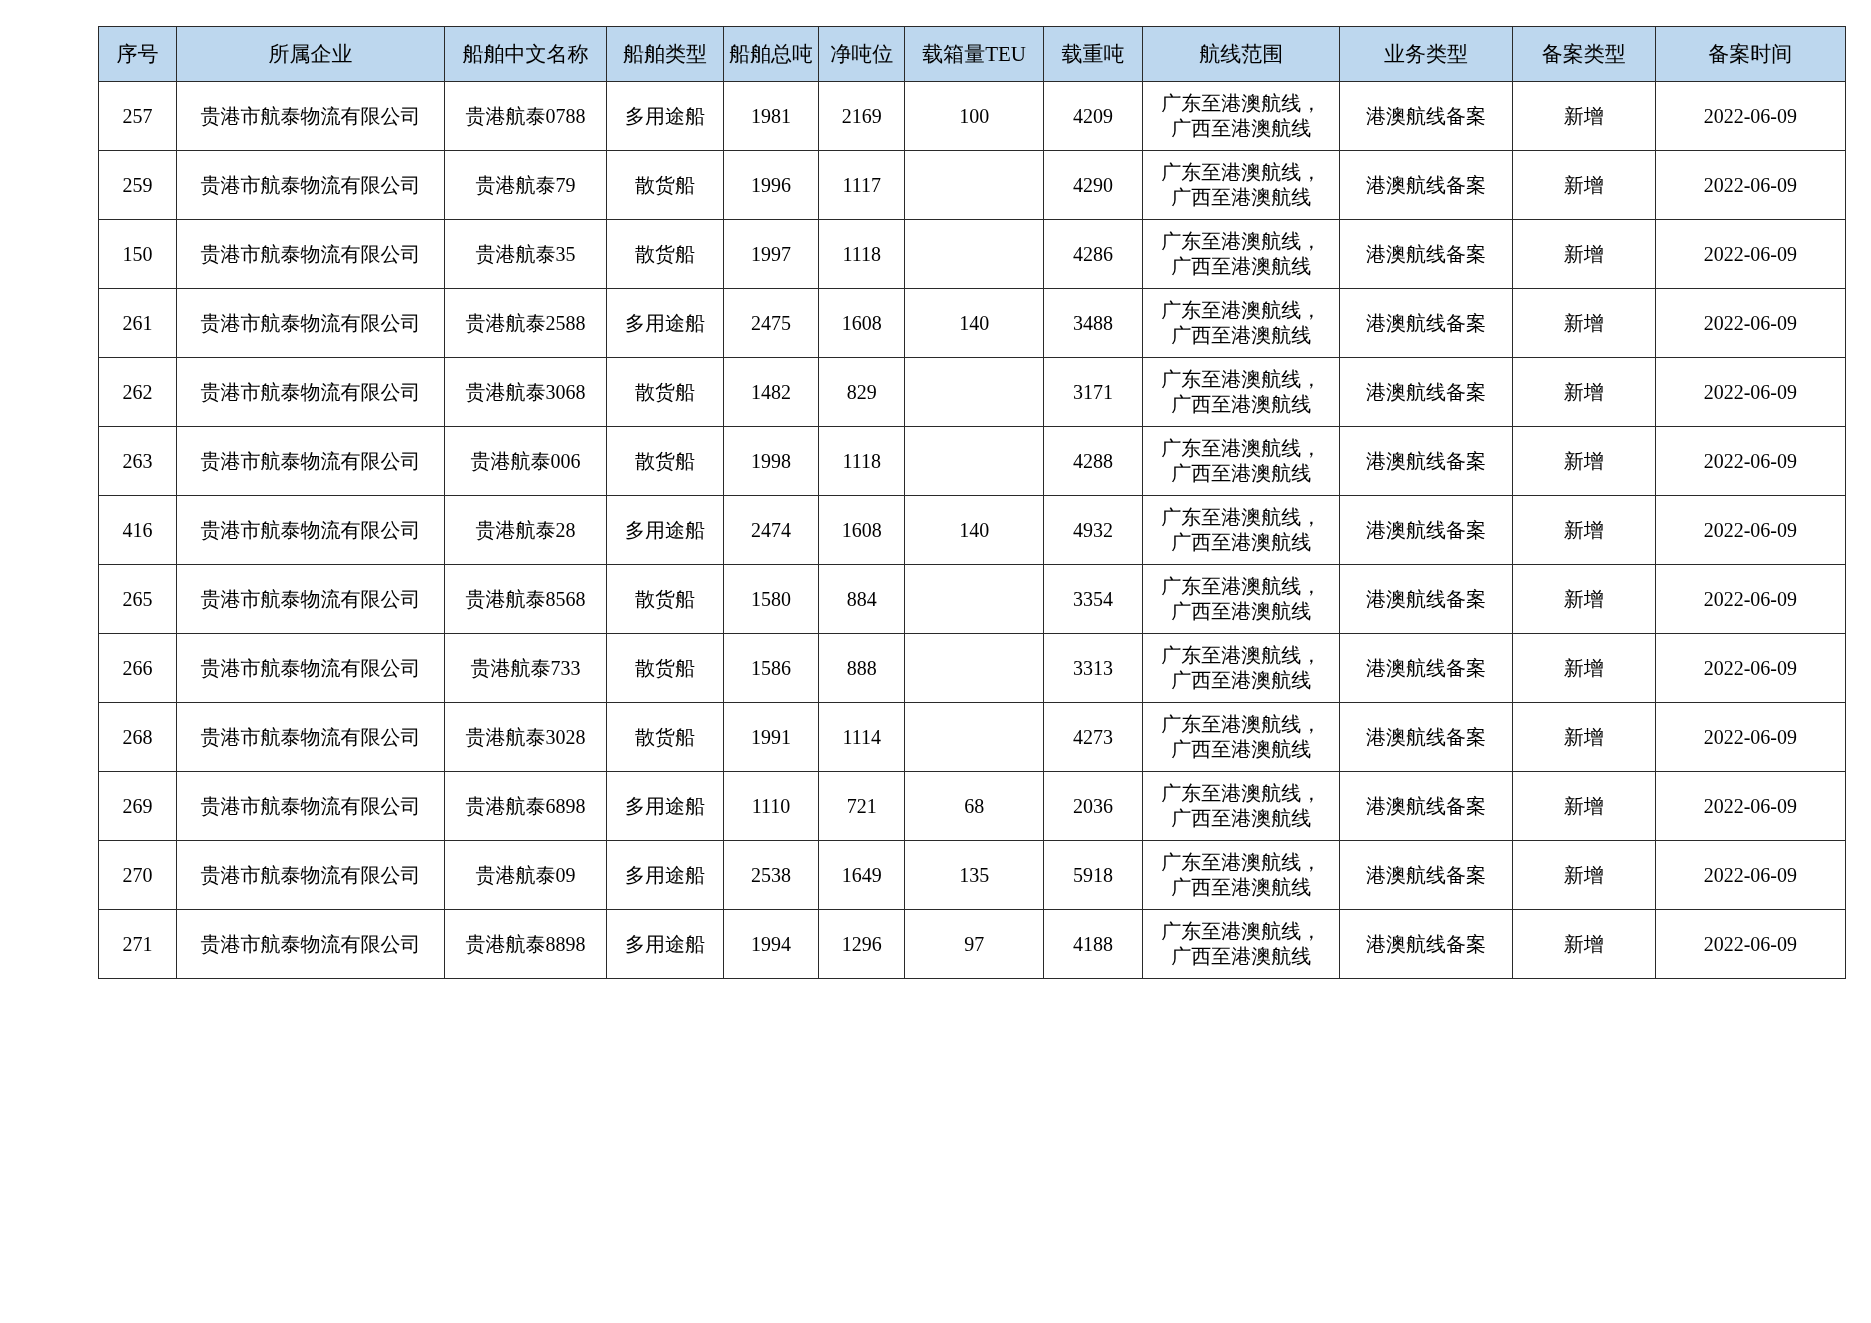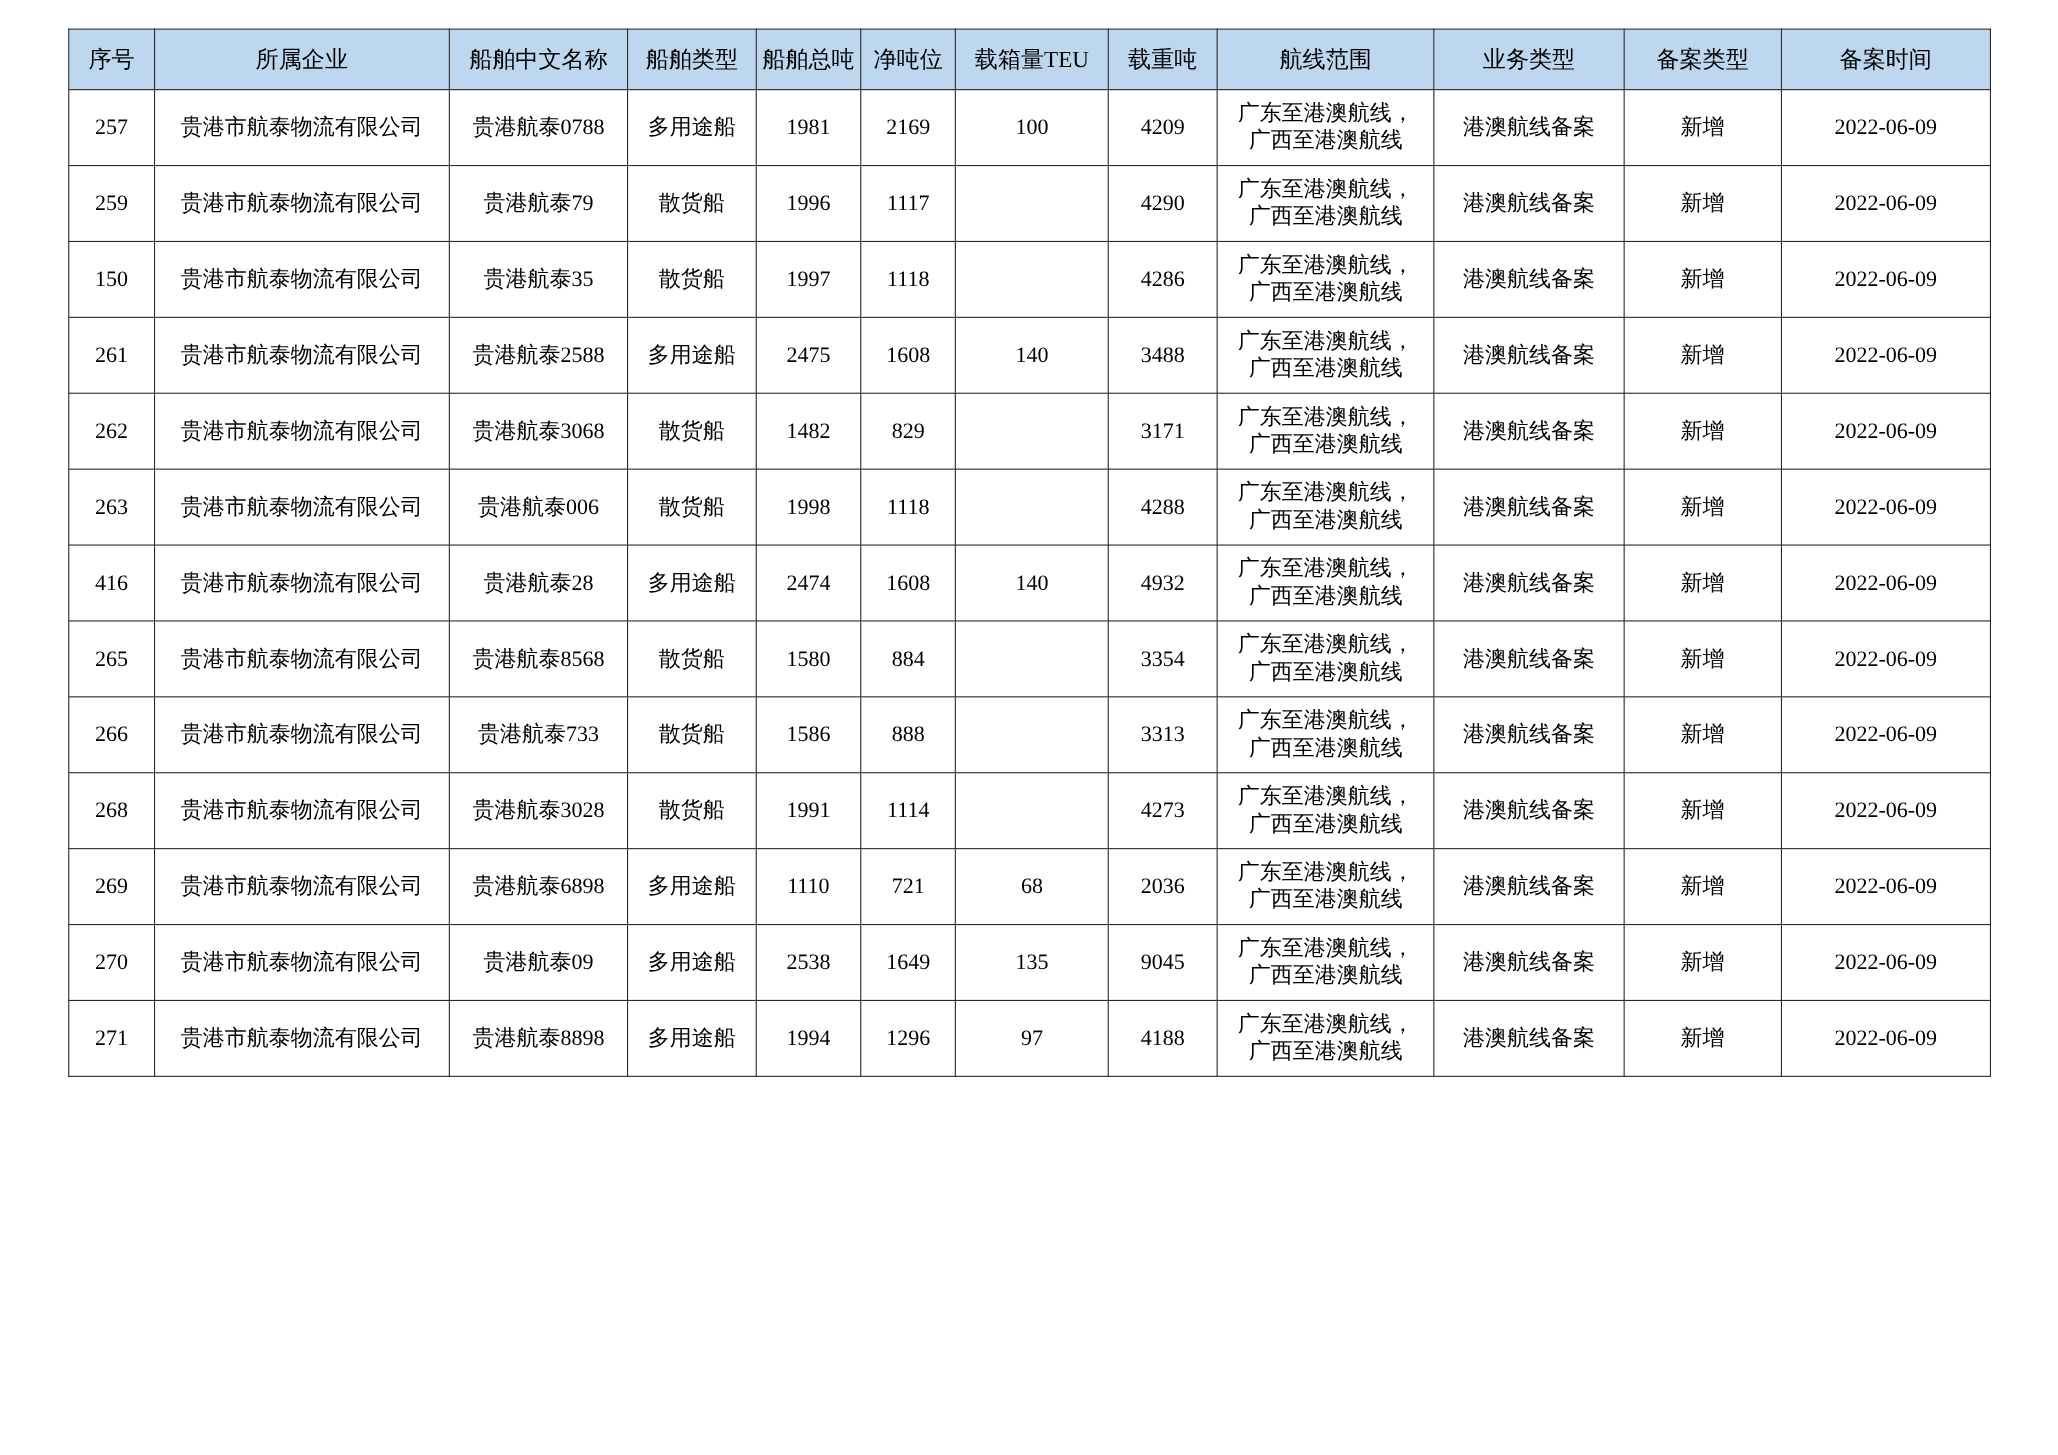--- a/index.html
+++ b/index.html
@@ -16,20 +16,21 @@
   .page {
     width: 1871px;
     height: 1323px;
     box-sizing: border-box;
     padding: 26px 62px 0 62px;
   }
   table.ship-table {
     border-collapse: collapse;
     width: 1748px;
     table-layout: fixed;
+    margin-left: 36px;
   }
   table.ship-table th,
   table.ship-table td {
     border: 1px solid #2a2a2a;
     text-align: center;
     vertical-align: middle;
     font-size: 20px;
     line-height: 1.25;
     padding: 4px 2px;
   }
@@ -293,21 +294,21 @@
           <td>2022-06-09</td>
         </tr>
         <tr>
           <td class="num">270</td>
           <td class="company">贵港市航泰物流有限公司</td>
           <td>贵港航泰09</td>
           <td>多用途船</td>
           <td class="num">2538</td>
           <td class="num">1649</td>
           <td class="num">135</td>
-          <td class="num">9045</td>
+          <td class="num">5918</td>
           <td class="route">
             <span class="ln">广东至港澳航线，</span>
             <span class="ln">广西至港澳航线</span>
           </td>
           <td>港澳航线备案</td>
           <td>新增</td>
           <td>2022-06-09</td>
         </tr>
         <tr>
           <td class="num">271</td>

